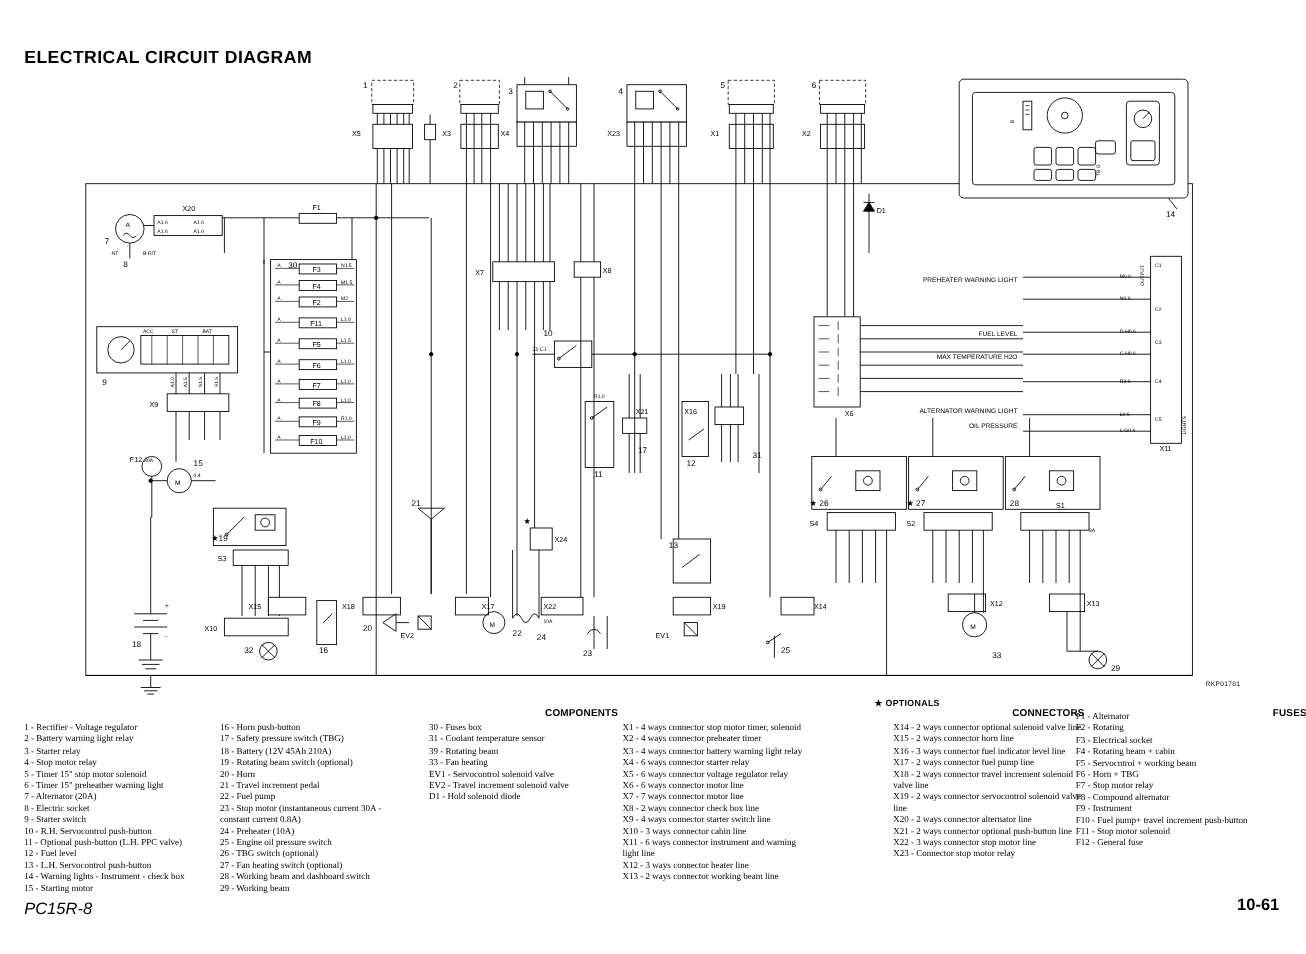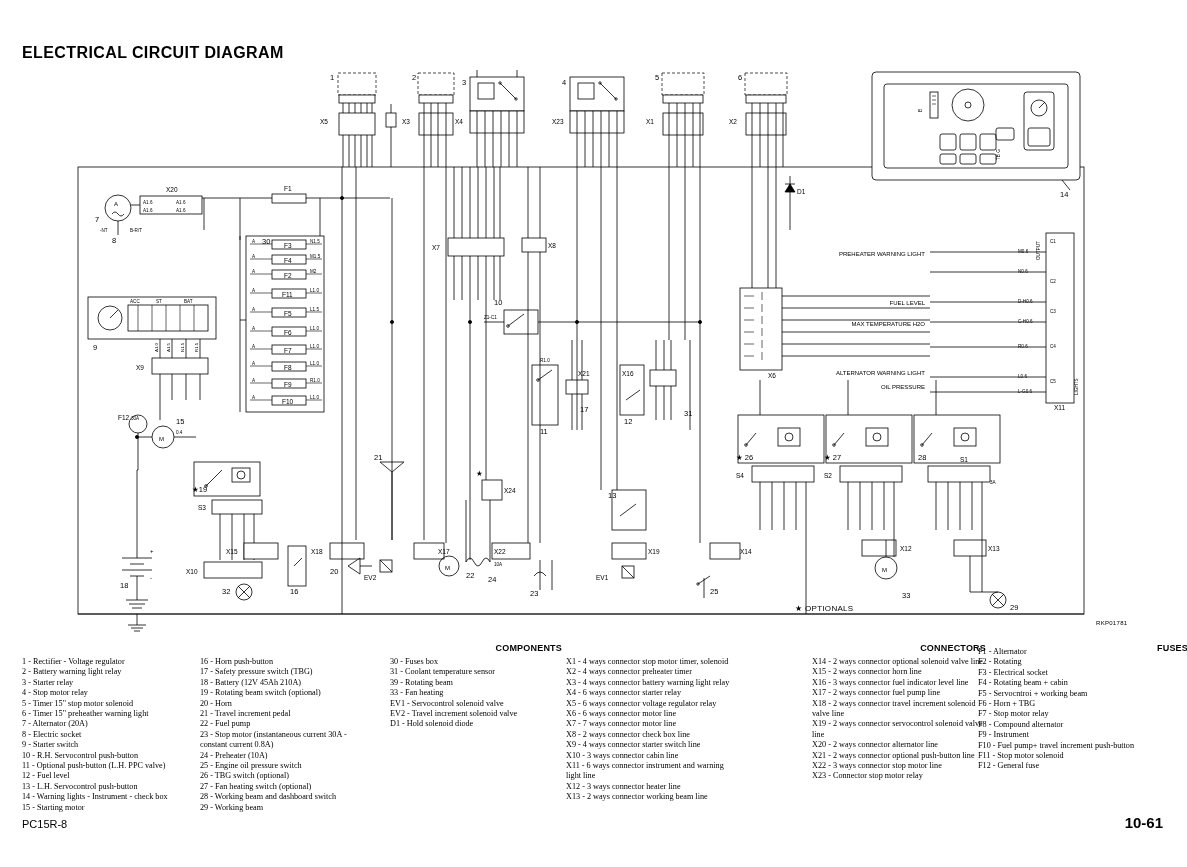--- a/index.html
+++ b/index.html
@@ -1,22 +1,22 @@
 <!DOCTYPE html>
 <html><head>
 <meta charset="utf-8">
 <style>
   html,body{margin:0;padding:0;background:#ffffff;}
   body{width:1187px;height:867px;font-family:"Liberation Sans",sans-serif;color:#000;position:relative;overflow:hidden;}
   #page{position:absolute;left:0;top:0;width:1187px;height:867px;}
   #title{position:absolute;left:22px;top:44px;font-size:16px;font-weight:bold;letter-spacing:.4px;}
-  #footer-left{position:absolute;left:22px;top:818px;font-size:11px;}
+  #footer-left{position:absolute;left:22px;top:818px;font-size:15px;font-style:italic;}
   #footer-right{position:absolute;right:24px;top:814px;font-size:15px;font-weight:bold;}
   #drawing-code{position:absolute;left:1096px;top:620px;font-size:6px;letter-spacing:.3px;}
-  #optionals-note{position:absolute;left:795px;top:604px;font-size:8px;letter-spacing:.3px;}
+  #optionals-note{position:absolute;left:795px;top:635px;font-size:8px;letter-spacing:.3px;font-weight:bold;}
   svg{position:absolute;left:0;top:0;}
   .lgd{position:absolute;font-size:8.2px;line-height:10.4px;}
   .lgd h4{font-size:9px;margin:0 0 3px 0;font-weight:bold;letter-spacing:.2px;text-align:right;}
   .lgd ul{list-style:none;margin:0;padding:0;font-family:Liberation Serif, serif;}
   .lgd li{white-space:nowrap;}
   #legend-components{left:22px;top:643px;width:540px;}
   #legend-components .c1{position:absolute;left:0;top:14px;width:190px;}
   #legend-components .c2{position:absolute;left:178px;top:14px;width:200px;}
   #legend-components .c3{position:absolute;left:368px;top:14px;width:190px;}
   #legend-connectors{left:566px;top:643px;width:420px;}

